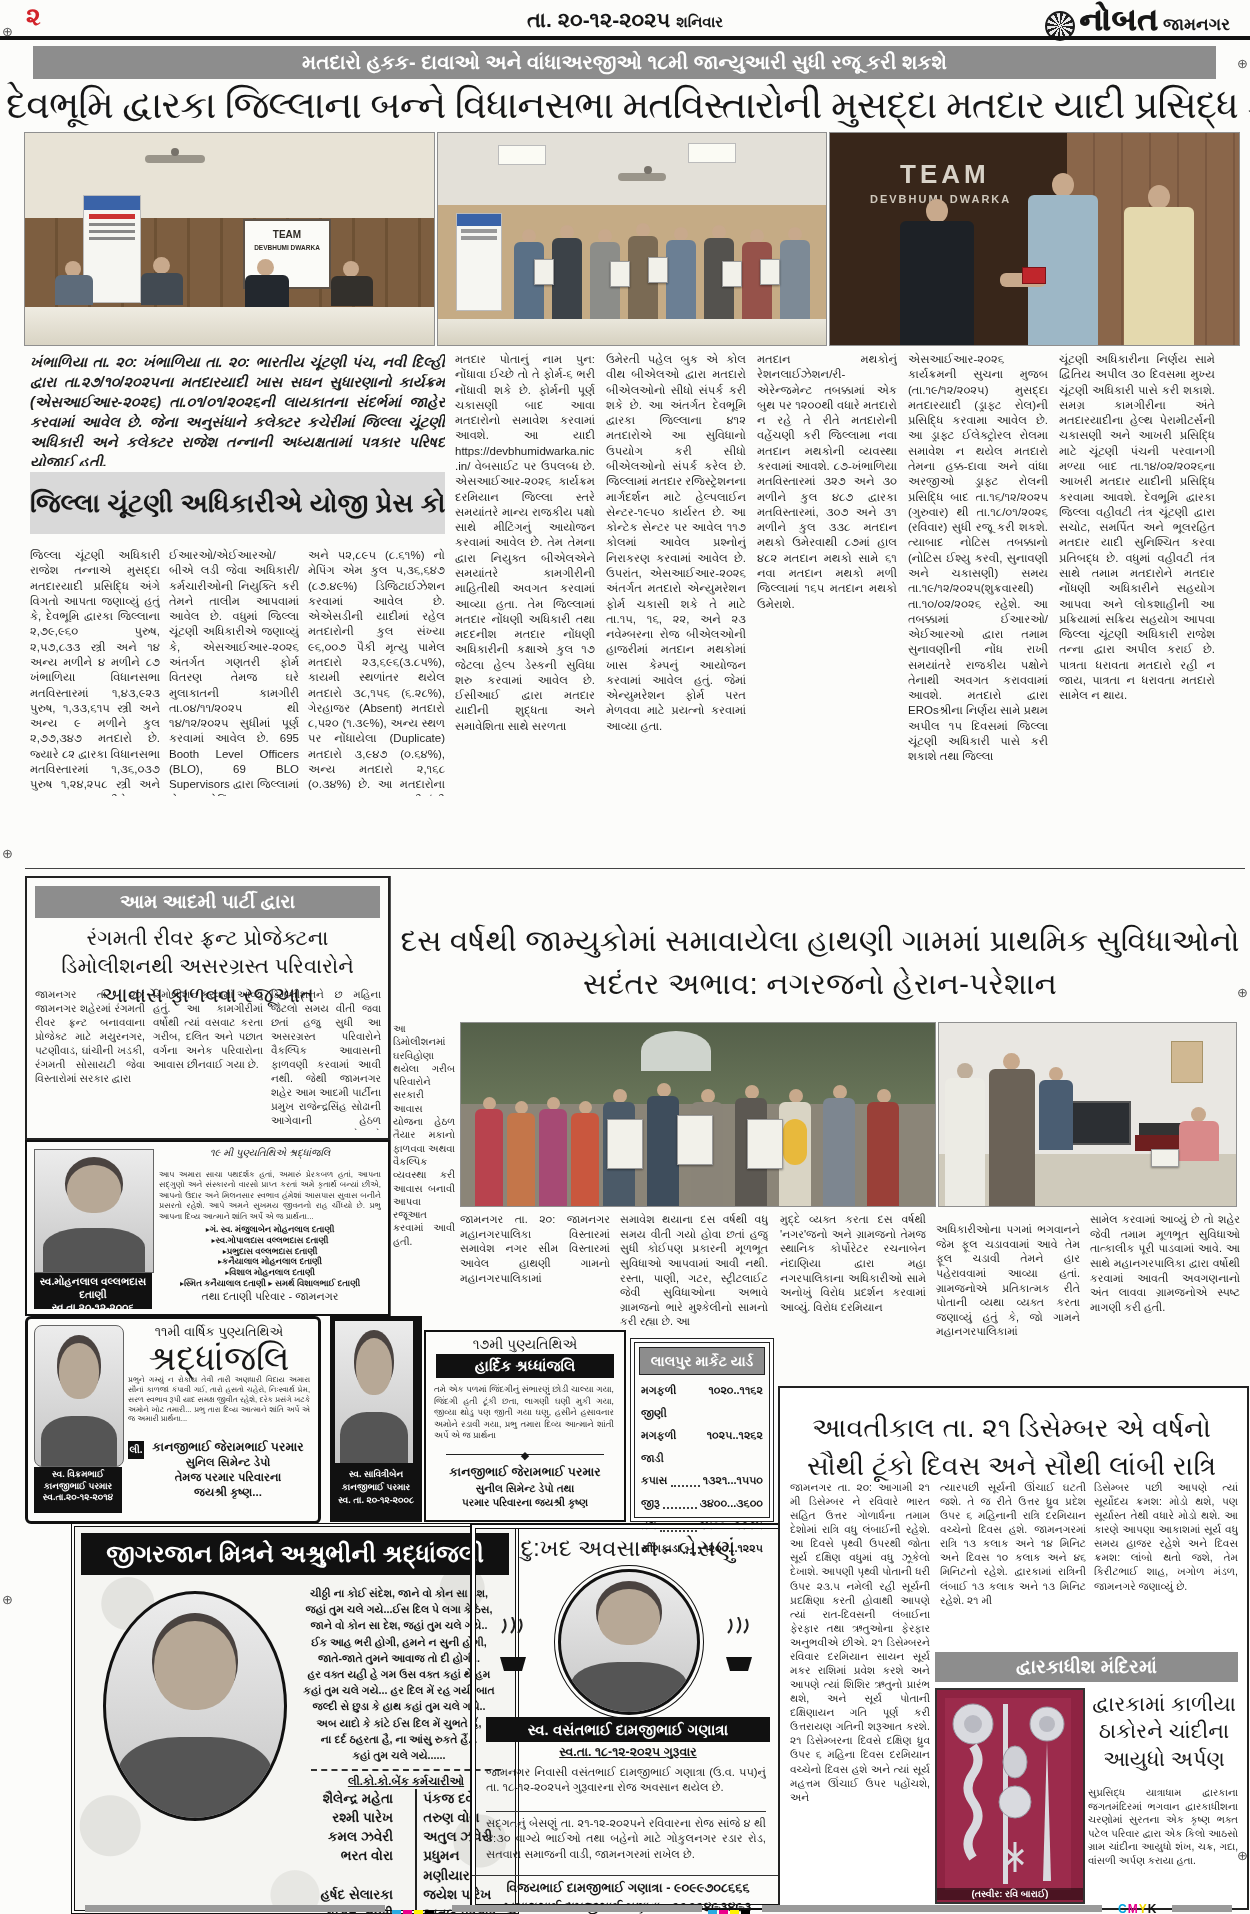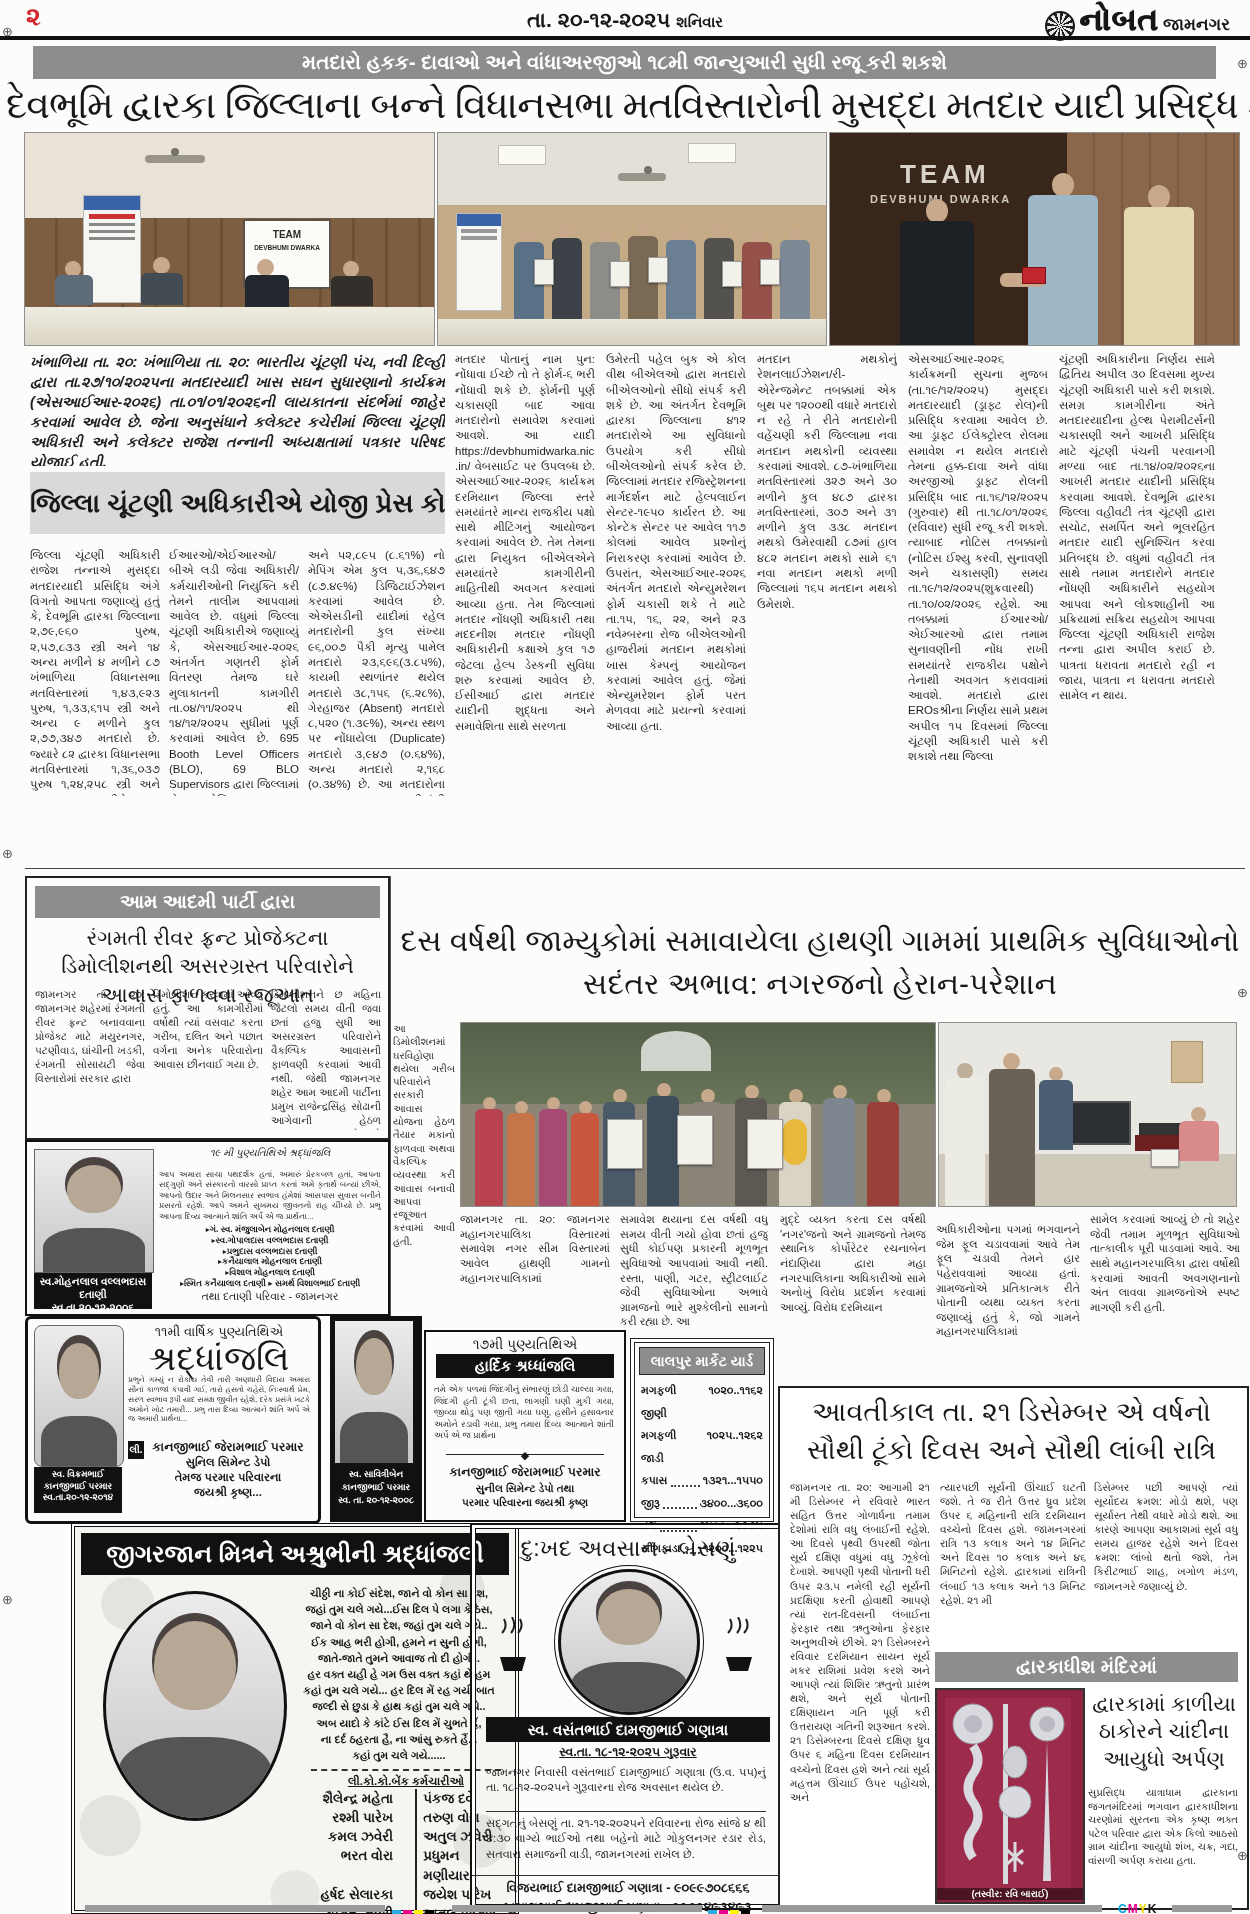--- a/index.html
+++ b/index.html
@@ -381,21 +381,21 @@
     <div class="abs" style="left:0;top:220px;width:100%;text-align:center;font-weight:bold;font-size:12.5px;text-decoration:underline;">સ્વ.તા. ૧૮-૧૨-૨૦૨૫ ગુરૂવાર</div>
     <div class="col" style="left:14px;top:240px;width:280px;height:42px;font-size:11.3px;line-height:1.35;">જામનગર નિવાસી વસંતભાઈ દામજીભાઈ ગણાત્રા (ઉ.વ. ૫૫)નું તા. ૧૮-૧૨-૨૦૨૫ને ગુરૂવારના રોજ અવસાન થયેલ છે.</div>
     <div class="col" style="left:14px;top:286px;width:280px;height:58px;font-size:11.3px;line-height:1.35;border-top:1px solid #333;padding-top:4px;">સદ્ગતનું બેસણું તા. ૨૧-૧૨-૨૦૨૫ને રવિવારના રોજ સાંજે ૪ થી ૪:૩૦ વાગ્યે ભાઈઓ તથા બહેનો માટે ગોકુલનગર રડાર રોડ, સતવારા સમાજની વાડી, જામનગરમાં રાખેલ છે.</div>
     <div class="abs" style="left:0;top:350px;width:100%;text-align:center;font-weight:bold;font-size:12.8px;line-height:1.45;border-top:1px solid #333;padding-top:3px;">
         <div>વિજયભાઈ દામજીભાઈ ગણાત્રા - ૯૦૯૯૭૦૮૬૬૬</div>
         <div>ખુશાલભાઈ દામજીભાઈ ગણાત્રા - ૯૯૭૯૪૯૩૪૯૩</div>
       </div>
   </div>
 
   <div class="abs" style="left:778px;top:1386px;width:467px;height:520px;border:2px solid #222;background:#fff;">
-    <div class="abs hl" style="left:6px;top:6px;width:451px;text-align:center;font-size:27px;line-height:1.4;">આવતીકાલ તા. ૨૧ ડિસેમ્બર એ વર્ષનો સૌથી ટૂંકો દિવસ અને સૌથી લાંબી રાત્રિ</div>
+    <div class="abs hl" style="left:6px;top:22px;width:451px;text-align:center;font-size:27px;line-height:1.4;">આવતીકાલ તા. ૨૧ ડિસેમ્બર એ વર્ષનો સૌથી ટૂંકો દિવસ અને સૌથી લાંબી રાત્રિ</div>
     <div class="col" style="left:10px;top:92px;width:140px;height:418px;font-size:10.6px;">જામનગર તા. ૨૦: આગામી ૨૧ મી ડિસેમ્બર ને રવિવારે ભારત સહિત ઉત્તર ગોળાર્ધના તમામ દેશોમાં રાત્રિ વધુ લંબાઈની રહેશે. આ દિવસે પૃથ્વી ઉપરથી જોતા સૂર્ય દક્ષિણ વધુમાં વધુ ઝૂકેલો દેખાશે. આપણી પૃથ્વી પોતાની ધરી ઉપર ૨૩.૫ નમેલી રહી સૂર્યની પ્રદક્ષિણા કરતી હોવાથી આપણે ત્યાં રાત-દિવસની લંબાઈના ફેરફાર તથા ઋતુઓના ફેરફાર અનુભવીએ છીએ. ૨૧ ડિસેમ્બરને રવિવાર દરમિયાન સાયન સૂર્ય મકર રાશિમાં પ્રવેશ કરશે અને આપણે ત્યાં શિશિર ઋતુનો પ્રારંભ થશે, અને સૂર્ય પોતાની દક્ષિણાયન ગતિ પૂર્ણ કરી ઉત્તરાયણ ગતિની શરૂઆત કરશે. ૨૧ ડિસેમ્બરના દિવસે દક્ષિણ ધ્રુવ ઉપર ૬ મહિના દિવસ દરમિયાન વચ્ચેનો દિવસ હશે અને ત્યાં સૂર્ય મહત્તમ ઊંચાઈ ઉપર પહોંચશે, અને</div>
     <div class="col" style="left:160px;top:92px;width:146px;height:168px;font-size:10.6px;">ત્યારપછી સૂર્યની ઊંચાઈ ઘટતી જશે. તે જ રીતે ઉત્તર ધ્રુવ પ્રદેશ ઉપર ૬ મહિનાની રાત્રિ દરમિયાન વચ્ચેનો દિવસ હશે. જામનગરમાં રાત્રિ ૧૩ કલાક અને ૧૪ મિનિટ અને દિવસ ૧૦ કલાક અને ૪૬ મિનિટનો રહેશે. દ્વારકામાં રાત્રિની લંબાઈ ૧૩ કલાક અને ૧૩ મિનિટ રહેશે. ૨૧ મી</div>
     <div class="col" style="left:314px;top:92px;width:144px;height:168px;font-size:10.6px;">ડિસેમ્બર પછી આપણે ત્યાં સૂર્યોદય ક્રમશ: મોડો થશે, પણ સૂર્યાસ્ત તેથી વધારે મોડો થશે. આ કારણે આપણા આકાશમાં સૂર્ય વધુ સમય હાજર રહેશે અને દિવસ ક્રમશ: લાંબો થતો જશે, તેમ કિરીટભાઈ શાહ, ખગોળ મંડળ, જામનગરે જણાવ્યું છે.</div>
 
     <div class="gr" style="position:absolute;left:155px;top:264px;width:303px;height:30px;font-size:19px;line-height:30px;">દ્વારકાધીશ મંદિરમાં</div>
     <div class="abs" style="left:155px;top:300px;width:146px;height:212px;border:2px solid #333;background:#8e2342;overflow:hidden;">
       <svg width="142" height="208" viewBox="0 0 142 208">
         <rect x="0" y="0" width="142" height="208" fill="#8e2342"></rect>
         <rect x="8" y="8" width="126" height="192" fill="#9c2b4c"></rect>
         <circle cx="36" cy="34" r="20" fill="#d9dadf" stroke="#9a9aa4"></circle>

